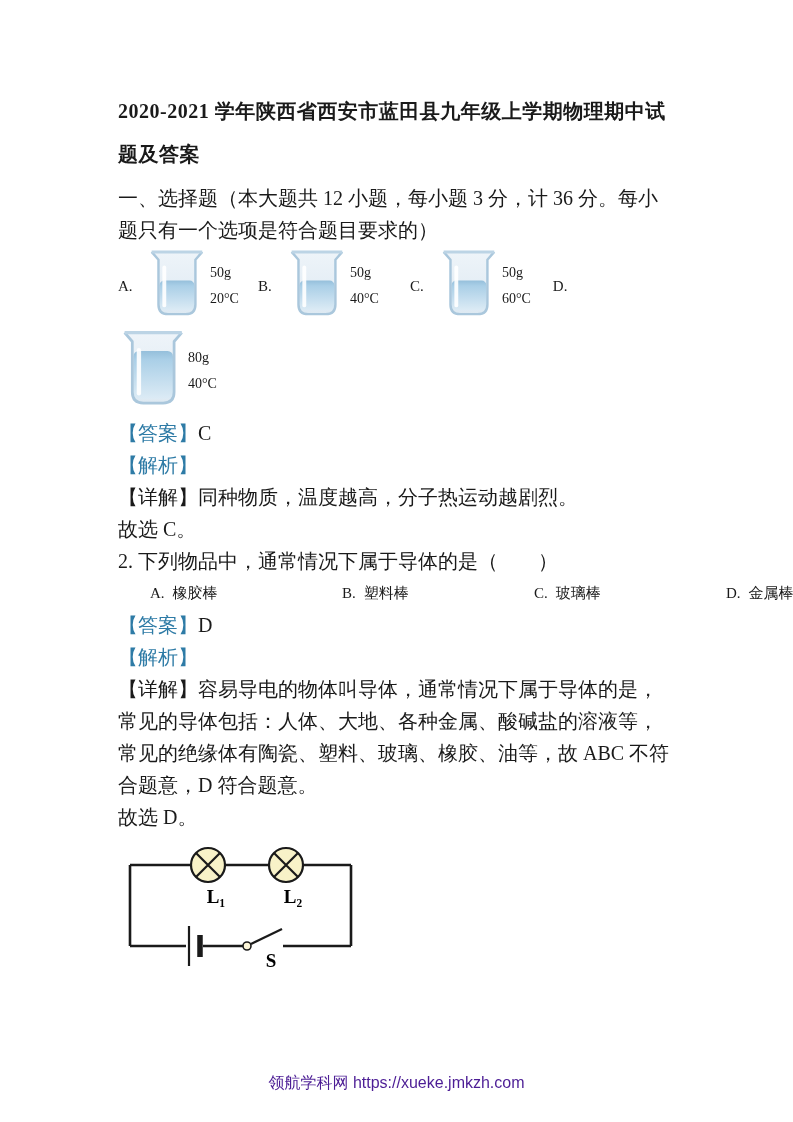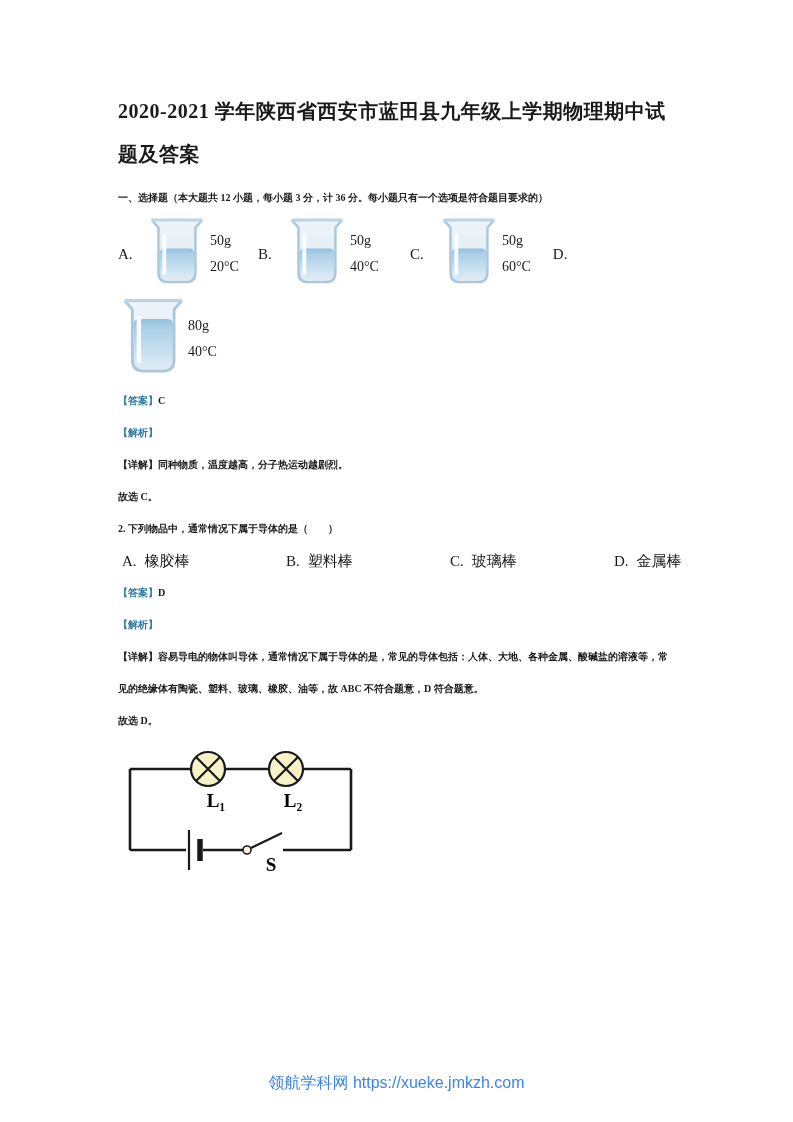--- a/index.html
+++ b/index.html
@@ -9,51 +9,51 @@
     background: #ffffff;
     font-family: "Liberation Serif", "DejaVu Serif", serif;
     color: #1a1a1a;
   }
   .page { width: 793px; height: 1122px; padding: 90px 118px 0 118px; position: relative; }
 
   h1.doc-title {
     font-size: 20px; font-weight: 700; line-height: 43px;
     margin: 0 0 6px 0; letter-spacing: 0.5px;
   }
-  p.line { font-size: 10px; line-height: 32px; margin: 0; font-weight: bold; }
+  p.line { font-size: 20px; line-height: 32px; margin: 0; }
   .tag { color: #2e7ba6; }
 
   
   .fig-row1 { display: flex; align-items: center; margin: 3px 0 6px 0; }
   .fig-row2 { display: flex; align-items: center; margin: 0 0 4px 0; }
   .opt-block { display: flex; align-items: center; }
   .opt-letter { font-size: 15px; width: 18px; flex: 0 0 auto; }
   .beaker-fig { display: inline-block; margin: 0 4px 0 8px; flex: 0 0 auto; }
   .beaker-labels { display: flex; flex-direction: column; gap: 9px; font-size: 14px; line-height: 1.2; justify-content: center; }
   .ml-b { margin-left: 19px; }
   .ml-c { margin-left: 31px; }
   .ml-d { margin-left: 22px; }
 
   
   .opt-row { display: flex; font-size: 15px; line-height: 32px; padding-left: 4px; }
-  .opt-item { width: 164px; flex: 0 0 auto; }
+  .opt-item { width: 164px; flex: 0 0 auto; margin-left: 28px; }
   .opt-item:last-child { width: auto; }
   .opt-item .sp { display: inline-block; width: 8px; }
 
   
   .circuit-fig { margin: 10px 0 0 5px; }
 
   
   .footer {
     position: absolute; left: 0; bottom: 28px; width: 793px;
     text-align: center;
   }
   .footer a {
     font-family: "Liberation Sans", "DejaVu Sans", sans-serif;
-    font-size: 16px; color: #3b82f6; text-decoration: none;
+    font-size: 16px; color: #4c1d95; text-decoration: none;
   }
   svg text { font-family: "Liberation Serif", "DejaVu Serif", serif; }
   .defs-holder { position: absolute; width: 0; height: 0; overflow: hidden; }
 </style>
 </head>
 <body>
 
 <svg class="defs-holder" aria-hidden="true">
   <defs>
     <linearGradient id="wg" x1="0" y1="0" x2="0" y2="1">

